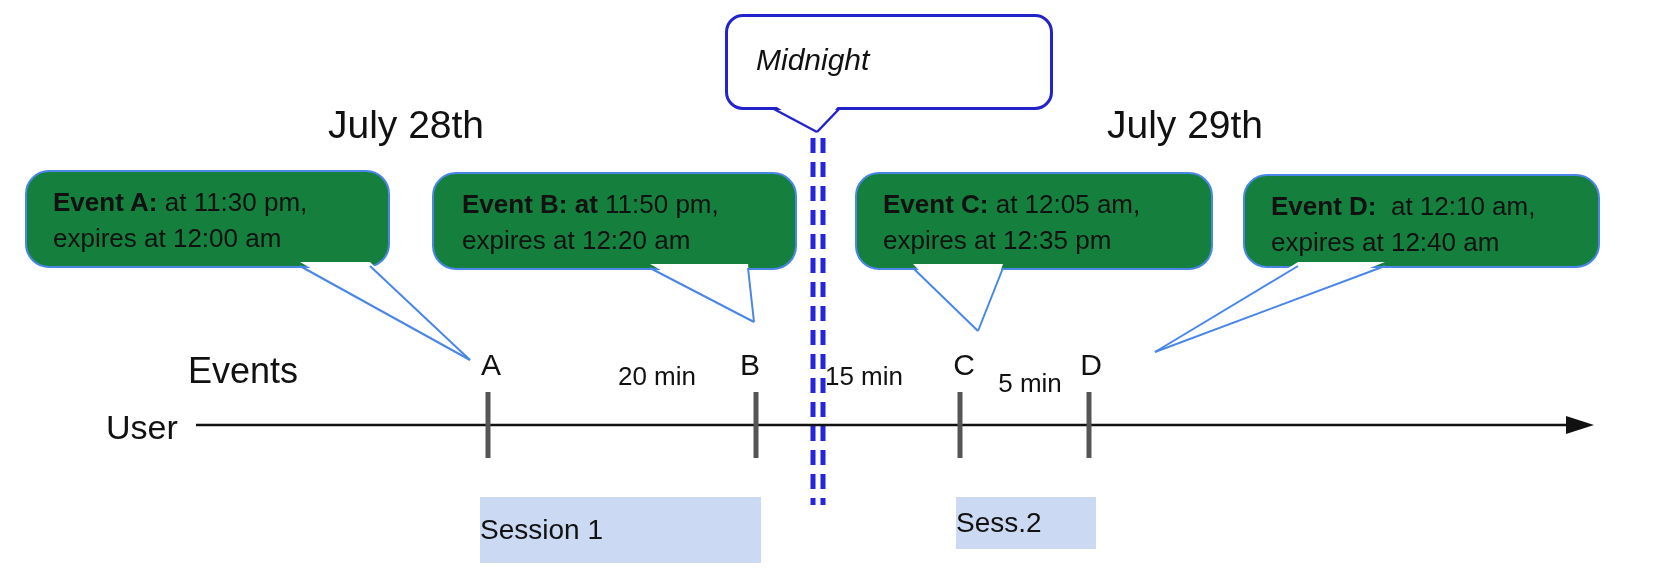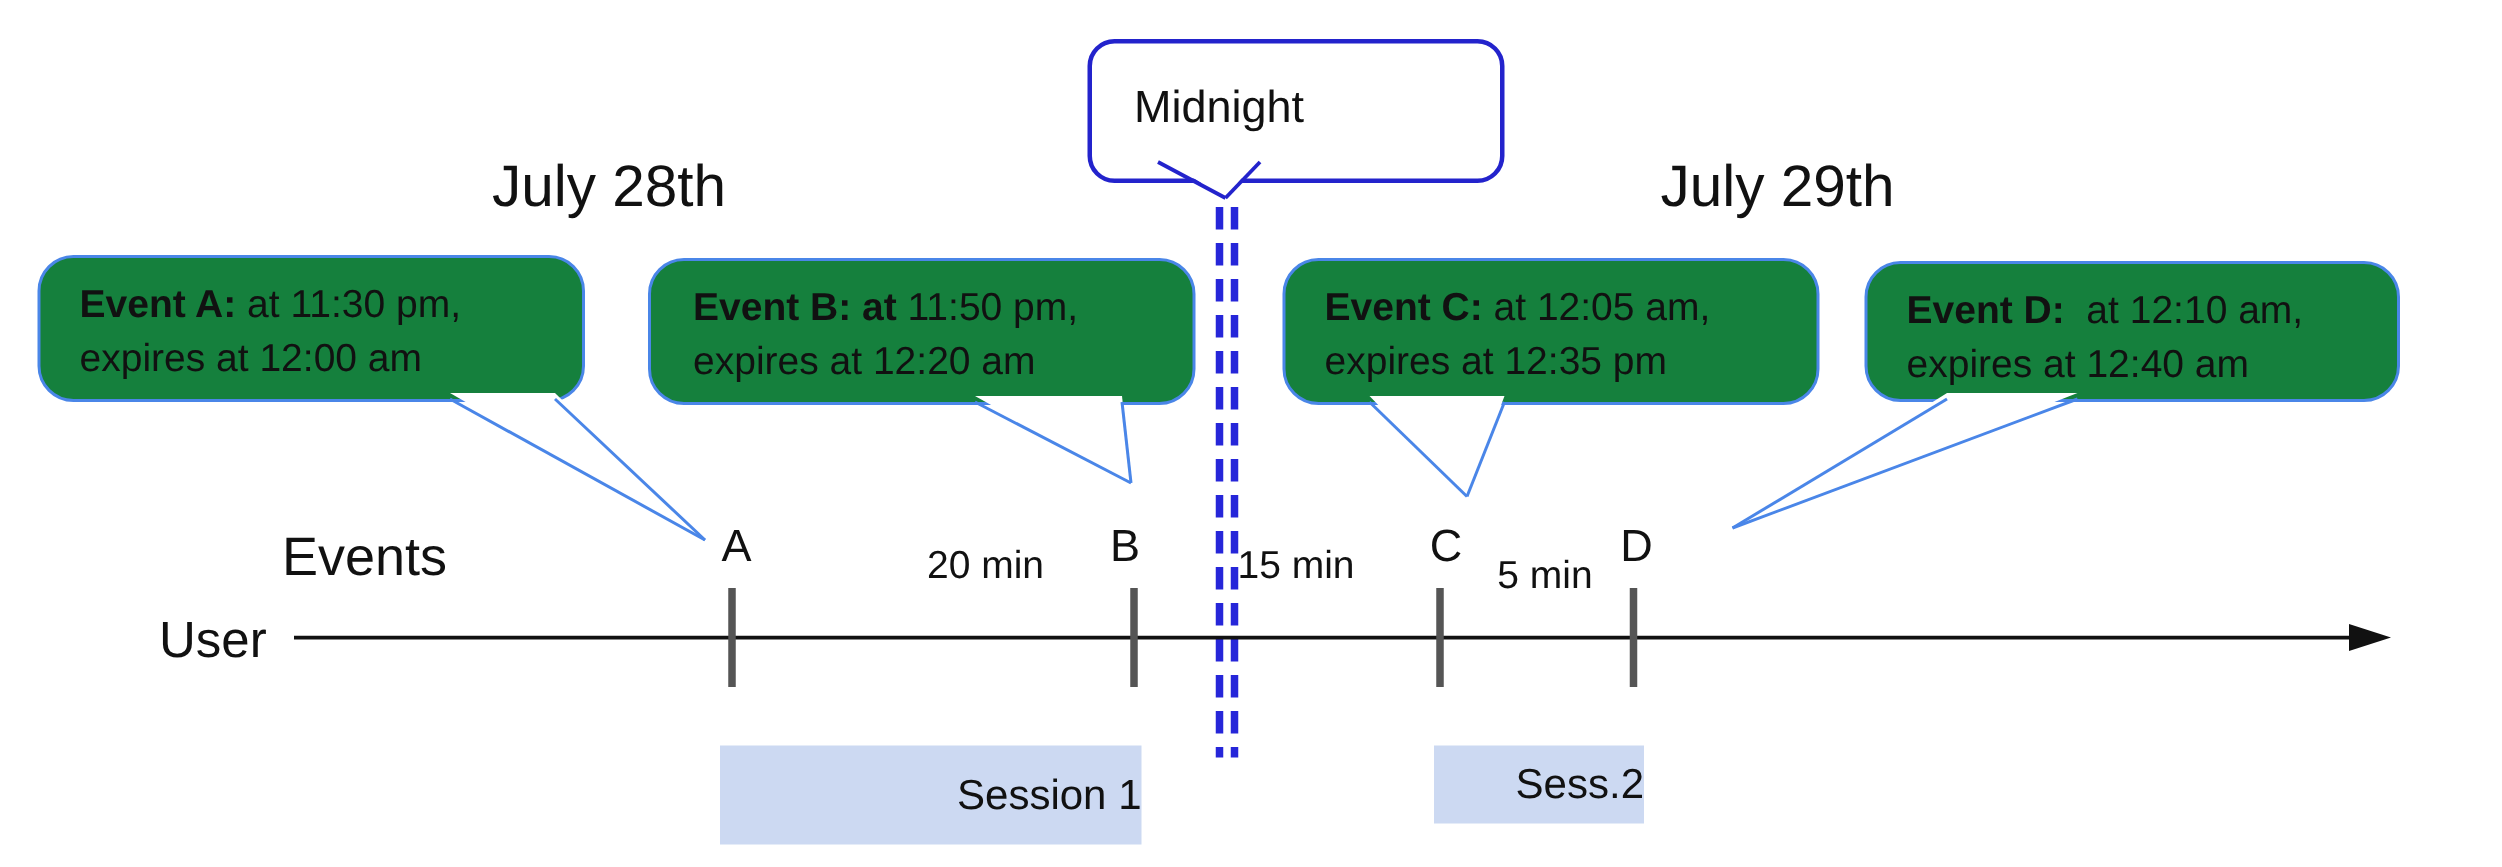--- a/index.html
+++ b/index.html
@@ -38,21 +38,21 @@
     border:3px solid var(--midnight-blue);
     border-radius:18px;
     font-size:30px;
     padding:26px 0 0 28px;
     z-index:1;
   }
 
   
   .session{
     position:absolute;background:var(--session-fill);
-    display:flex;align-items:center;justify-content:flex-end;
+    display:flex;align-items:center;justify-content:flex-start;
     font-size:28px;
   }
 
   
   svg.layer{position:absolute;left:0;top:0;z-index:2;pointer-events:none;}
   .axis-line{stroke:var(--ink);stroke-width:2.5;}
   .axis-head{fill:var(--ink);}
   .tick{stroke:var(--tick-gray);stroke-width:5;}
   .dash-line{stroke:var(--dash-blue);stroke-width:5;stroke-dasharray:15 9;fill:none;}
   .tail-fill{fill:#ffffff;stroke:none;}
@@ -60,21 +60,21 @@
   .tail-line-midnight{stroke:var(--midnight-blue);stroke-width:2.5;fill:none;}
 </style>
 </head>
 <body>
 
 <div class="stage">
 
   <div class="lbl date-label" style="left:406px;top:103px;">July 28th</div>
   <div class="lbl date-label" style="left:1185px;top:103px;">July 29th</div>
 
-  <div class="midnight" style="left:725px;top:26px;width:278px;height:96px;">
+  <div class="midnight" style="left:725px;top:14px;width:328px;height:96px;font-style:italic;">
     <span>Midnight</span>
   </div>
 
   <div class="callout" style="left:25px;top:170px;width:365px;height:98px;">
     <div class="line"><b>Event A:</b><span> at 11:30 pm,</span></div>
     <div class="line">expires at 12:00 am</div>
   </div>
 
   <div class="callout" style="left:432px;top:172px;width:365px;height:98px;padding-left:28px;">
     <div class="line"><b>Event B: at</b><span> 11:50 pm,</span></div>

